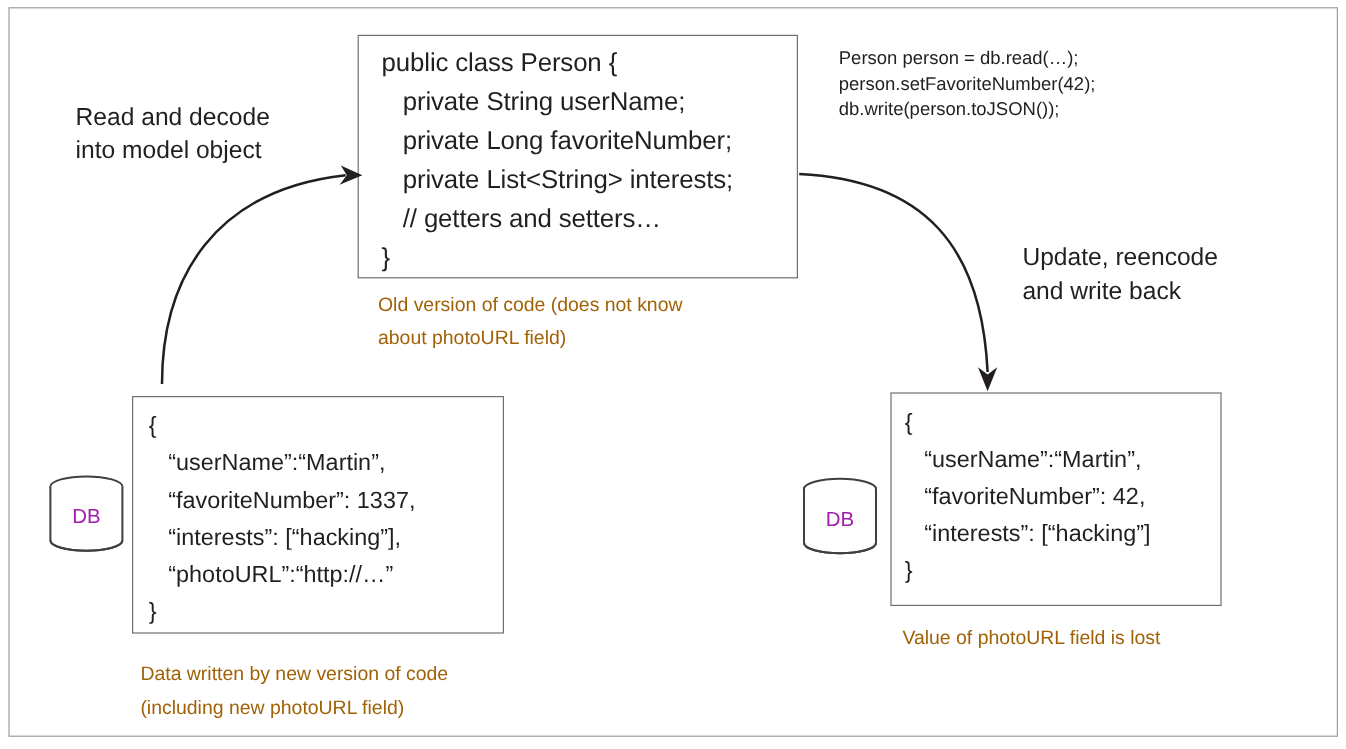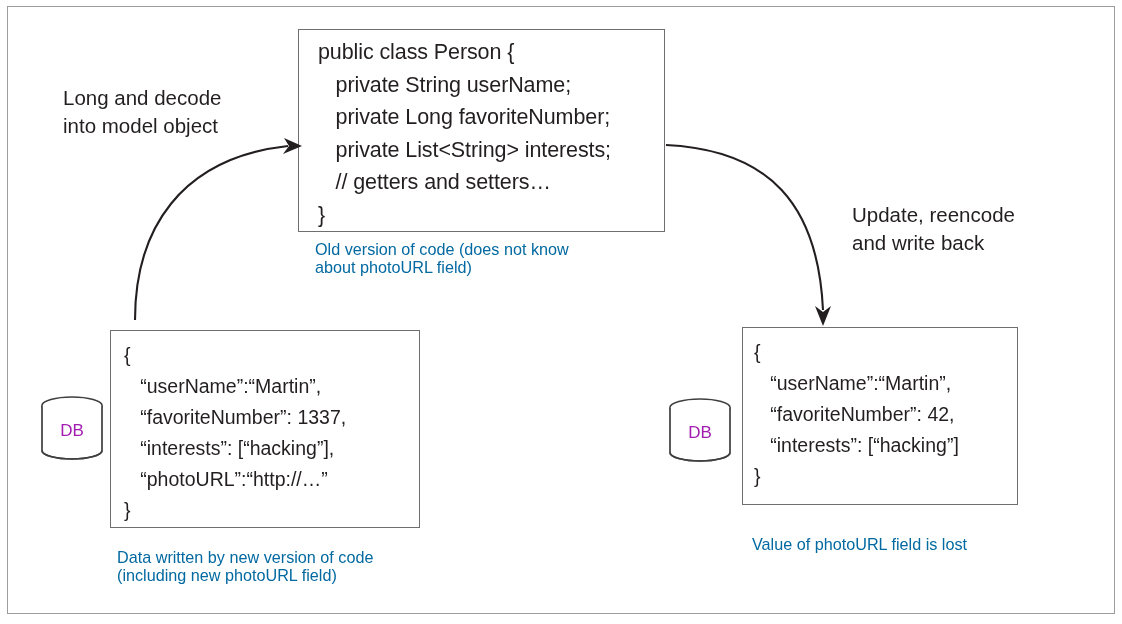--- a/index.html
+++ b/index.html
@@ -100,34 +100,34 @@
   #label-update {
     left: 852px;
     top: 201px;
     font-size: 20.5px;
     line-height: 28px;
   }
   .caption {
     position: absolute;
     white-space: pre-line;
     font-size: 16.2px;
-    line-height: 18px;
-    color: #0369a1;
+    line-height: 28px;
+    color: #a16207;
   }
   #caption-old-version {
     left: 315px;
     top: 240px;
   }
   #caption-data-written {
     left: 117px;
     top: 548px;
   }
   #caption-value-lost {
     left: 752px;
-    top: 535px;
+    top: 518px;
   }
   
   .db {
     position: absolute;
     width: 68px;
     height: 68px;
   }
   #db-left { left: 38px; top: 394px; }
   #db-right { left: 666px; top: 396px; }
   .db svg { display: block; }
@@ -167,22 +167,25 @@
   <div id="outer-frame"></div>
 
   <div class="box" id="class-box"></div>
   <div class="codeblock" id="class-code">public class Person {
    private String userName;
    private Long favoriteNumber;
    private List&lt;String&gt; interests;
    // getters and setters…
 }</div>
 
-
-  <div class="label" id="label-read">Long and decode
+  <div class="codeblock" id="snippet-code">Person person = db.read(…);
+person.setFavoriteNumber(42);
+db.write(person.toJSON());</div>
+
+  <div class="label" id="label-read">Read and decode
 into model object</div>
 
   <div class="label" id="label-update">Update, reencode
 and write back</div>
 
   <div class="caption" id="caption-old-version">Old version of code (does not know
 about photoURL field)</div>
 
   <div class="box" id="left-json-box"></div>
   <div class="codeblock" id="left-json-code">{

